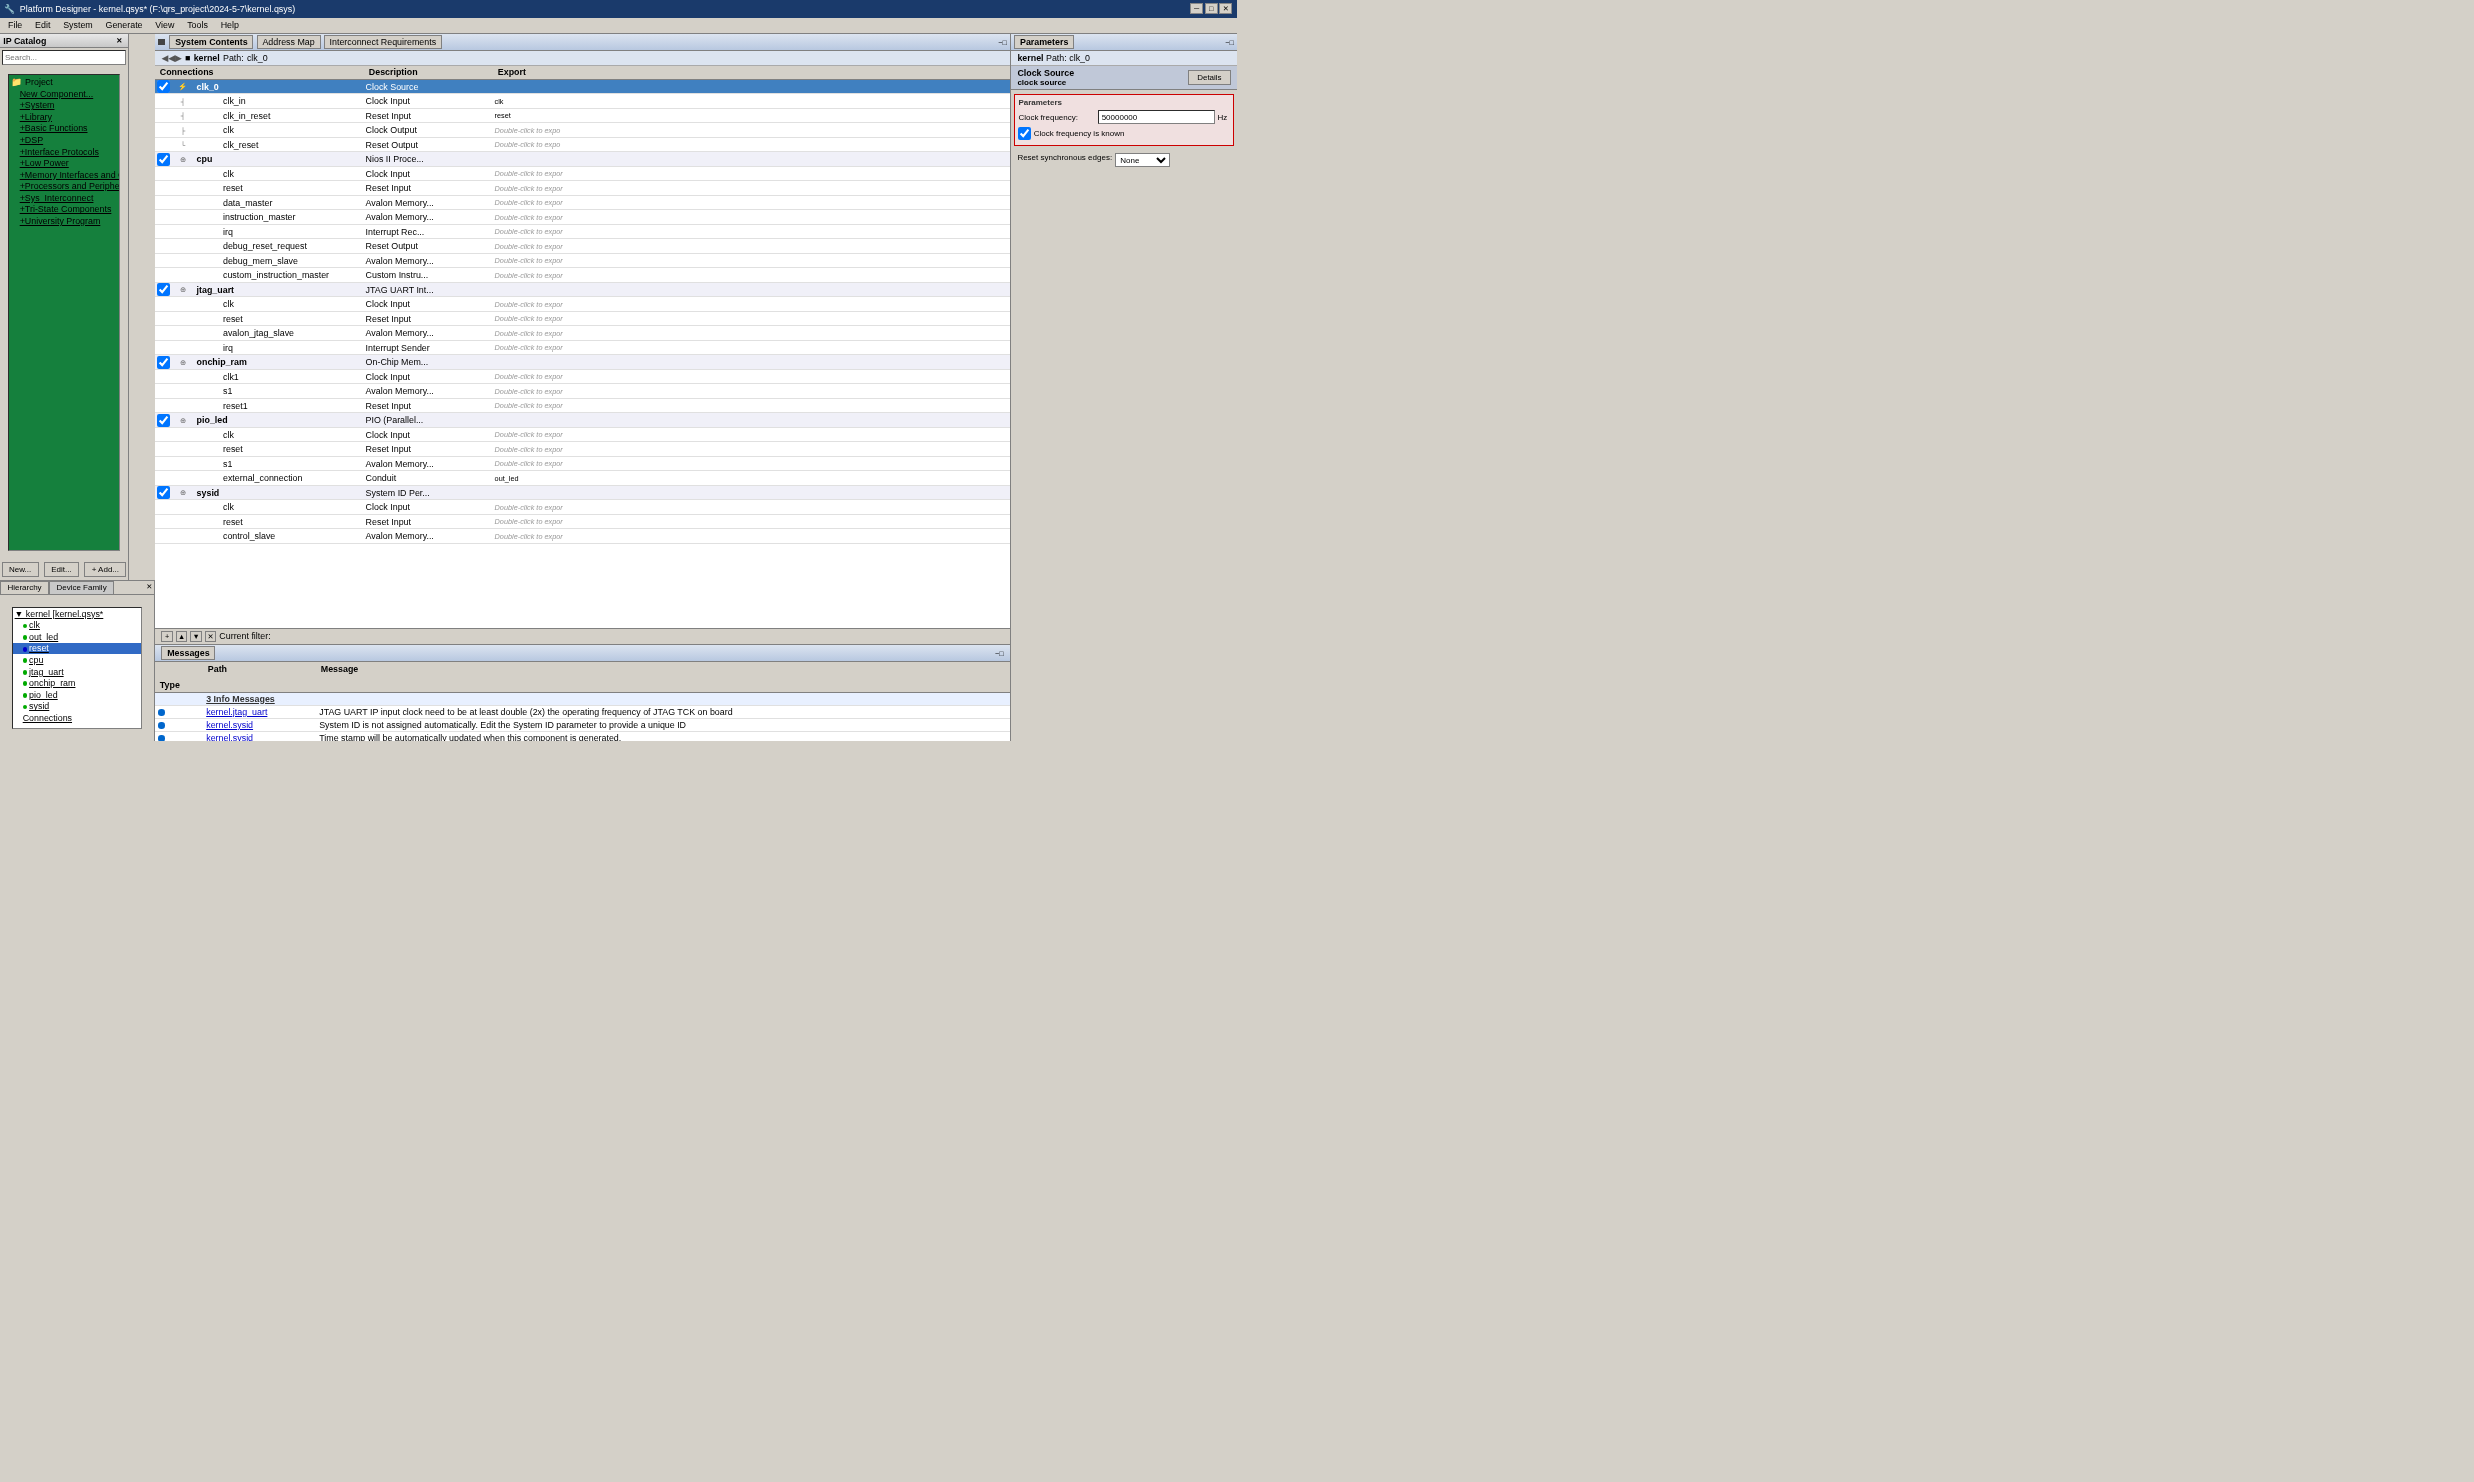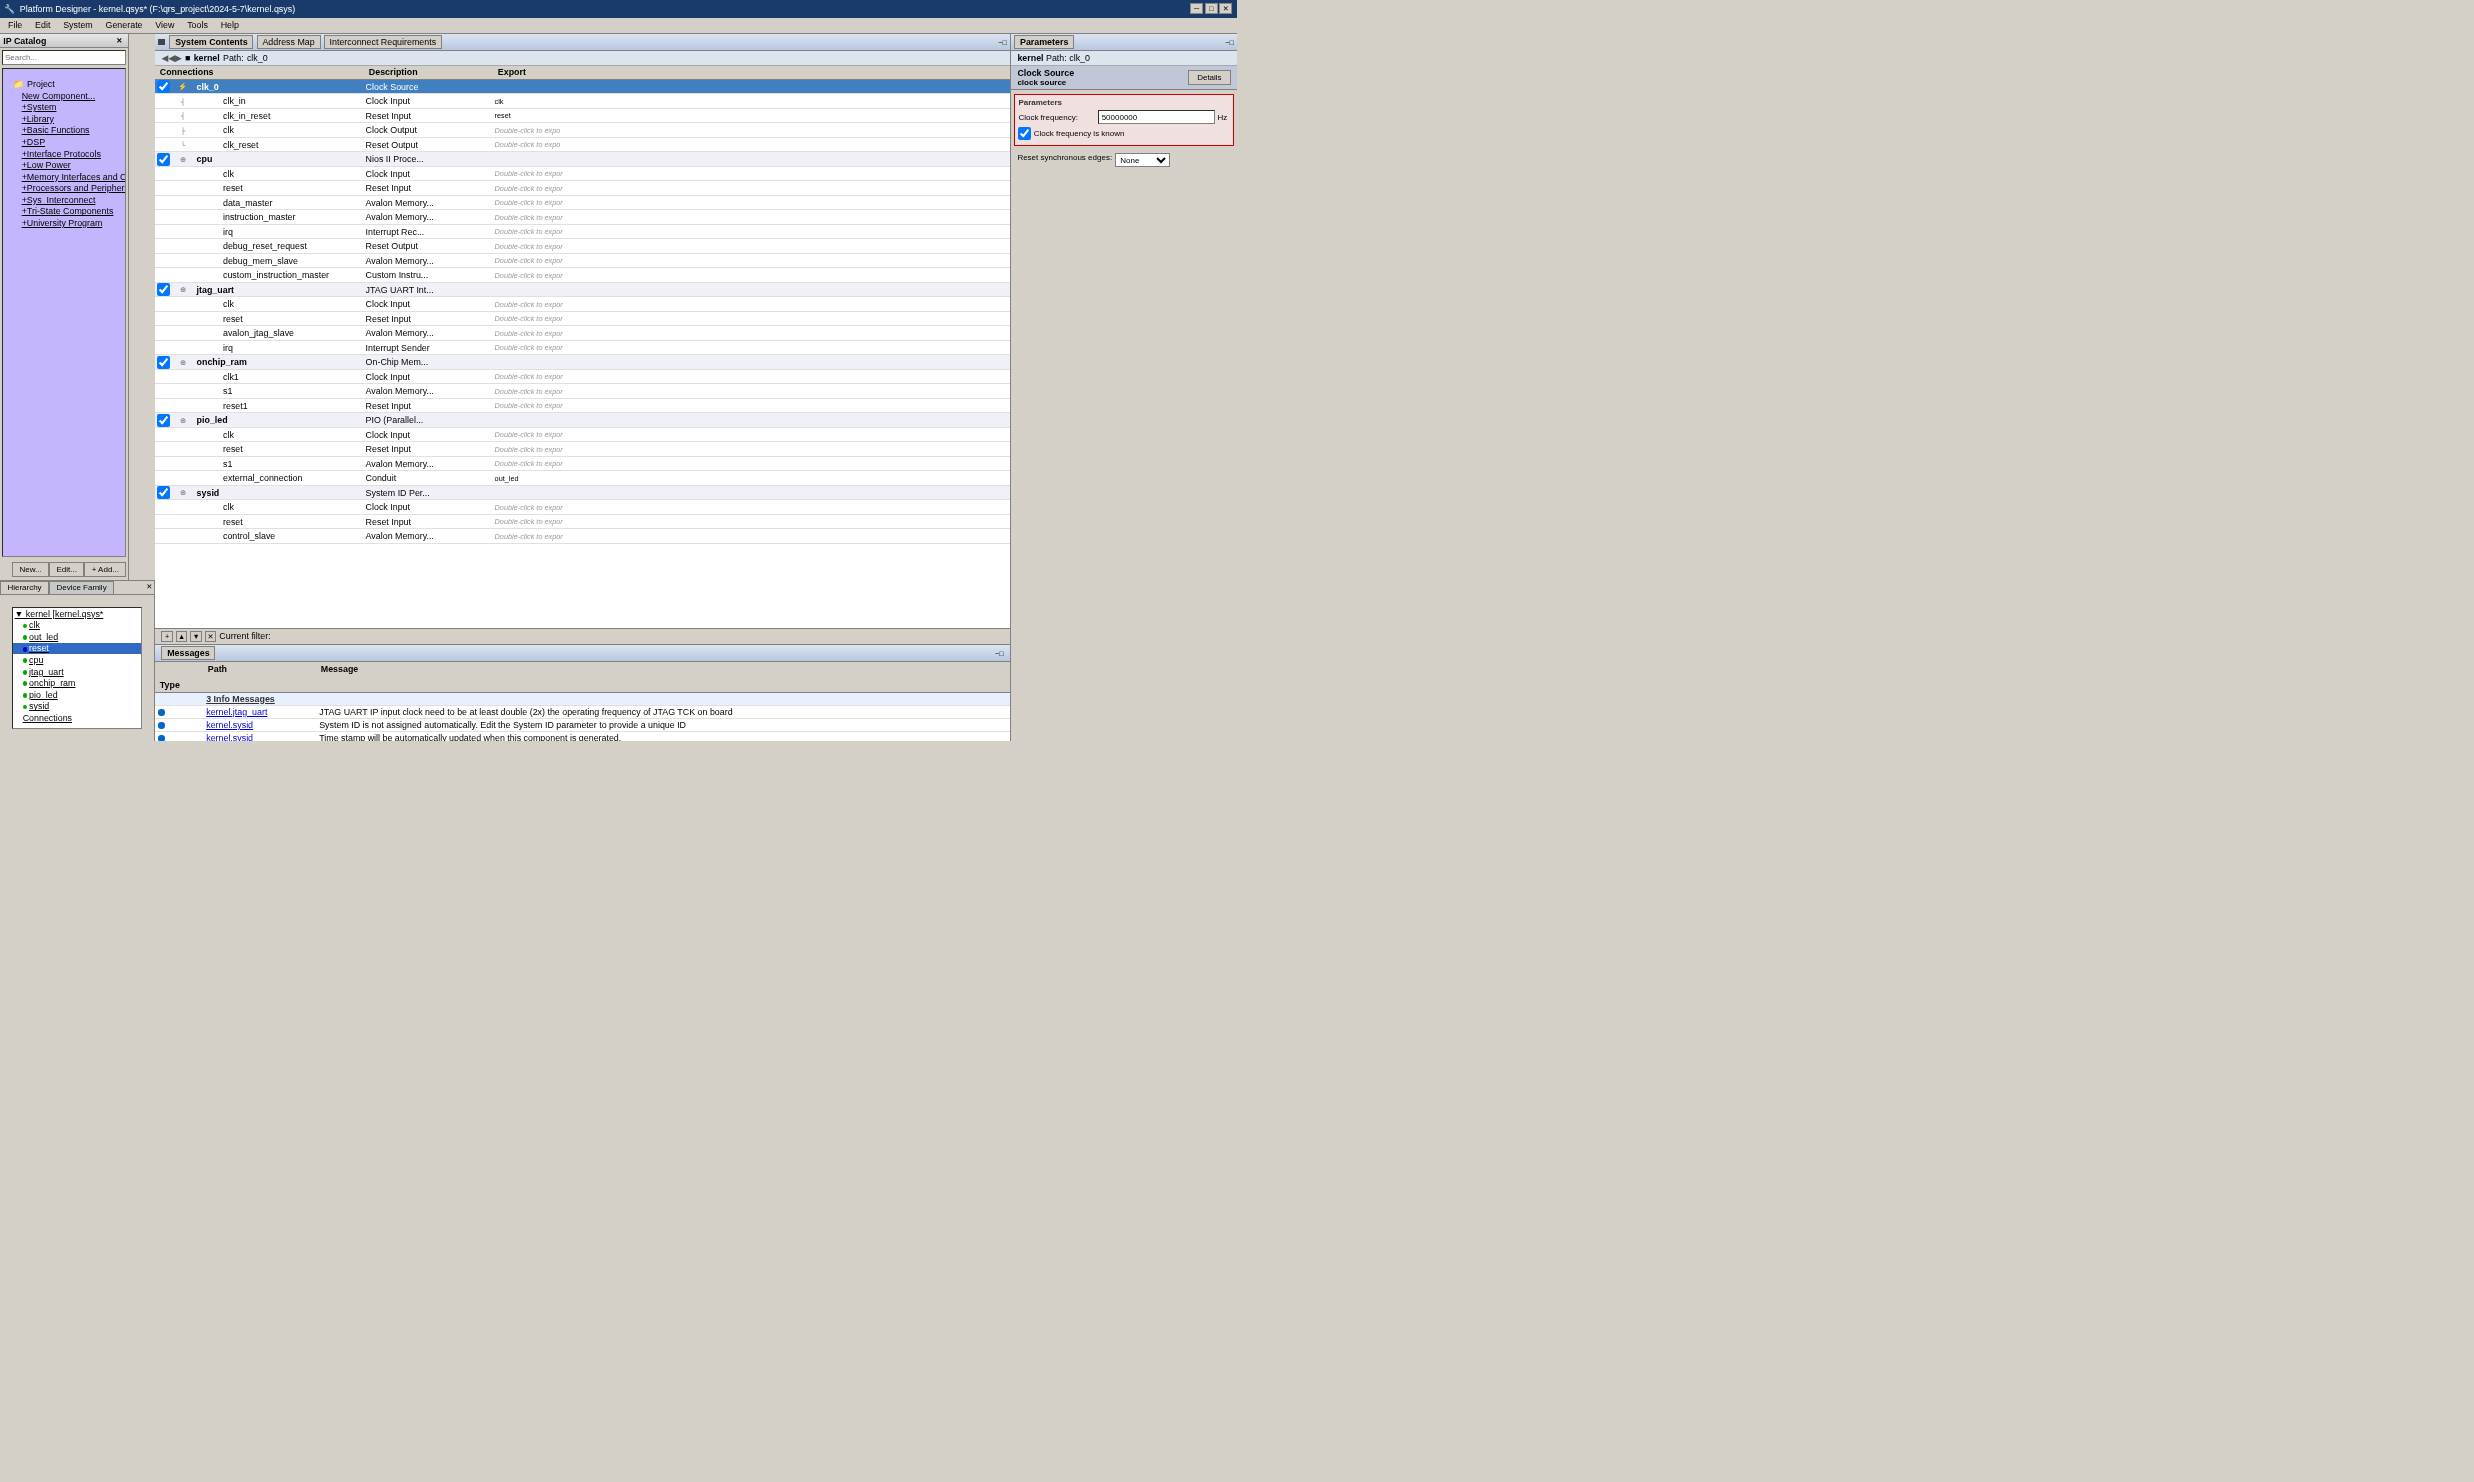--- a/index.html
+++ b/index.html
@@ -52,25 +52,25 @@
       font-weight: bold;
       font-size: 8.9px;
       display: flex;
       align-items: center;
       justify-content: space-between;
     }
     
     .ip-search { padding: 1.6px; }
     .ip-search input { width: 100%; height: 14.5px; border: 0.8px inset #808080; font-size: 8px; padding: 0.8px 2.4px; }
     
-    .ip-tree { flex: 1; overflow: auto; padding: 9px; background: #c4b5fd; border: 0.8px inset #808080; margin: 2px; }
+    .ip-tree { flex: 1; overflow: auto; padding: 1px; background: #15803d; border: 0.8px inset #808080; margin: 8px; }
     .tree-item { padding: 0.8px 1.6px; cursor: pointer; white-space: nowrap; }
     .tree-item.indent1 { padding-left: 9.7px; text-decoration: underline; }
     
-    .left-panel-bottom { padding: 3.2px 1.6px; display: flex; justify-content: flex-end; }
+    .left-panel-bottom { padding: 3.2px 1.6px; display: flex; justify-content: space-between; }
     .btn-small { padding: 1.6px 6.4px; background: #d4d0c8; border: 0.8px solid #808080; cursor: pointer; font-size: 8px; }
 
     
     .hierarchy-panel {
       background: #d4d0c8;
       border-right: 1.6px solid #808080;
       border-top: 1.6px solid #808080;
       display: flex;
       flex-direction: column;
     }

